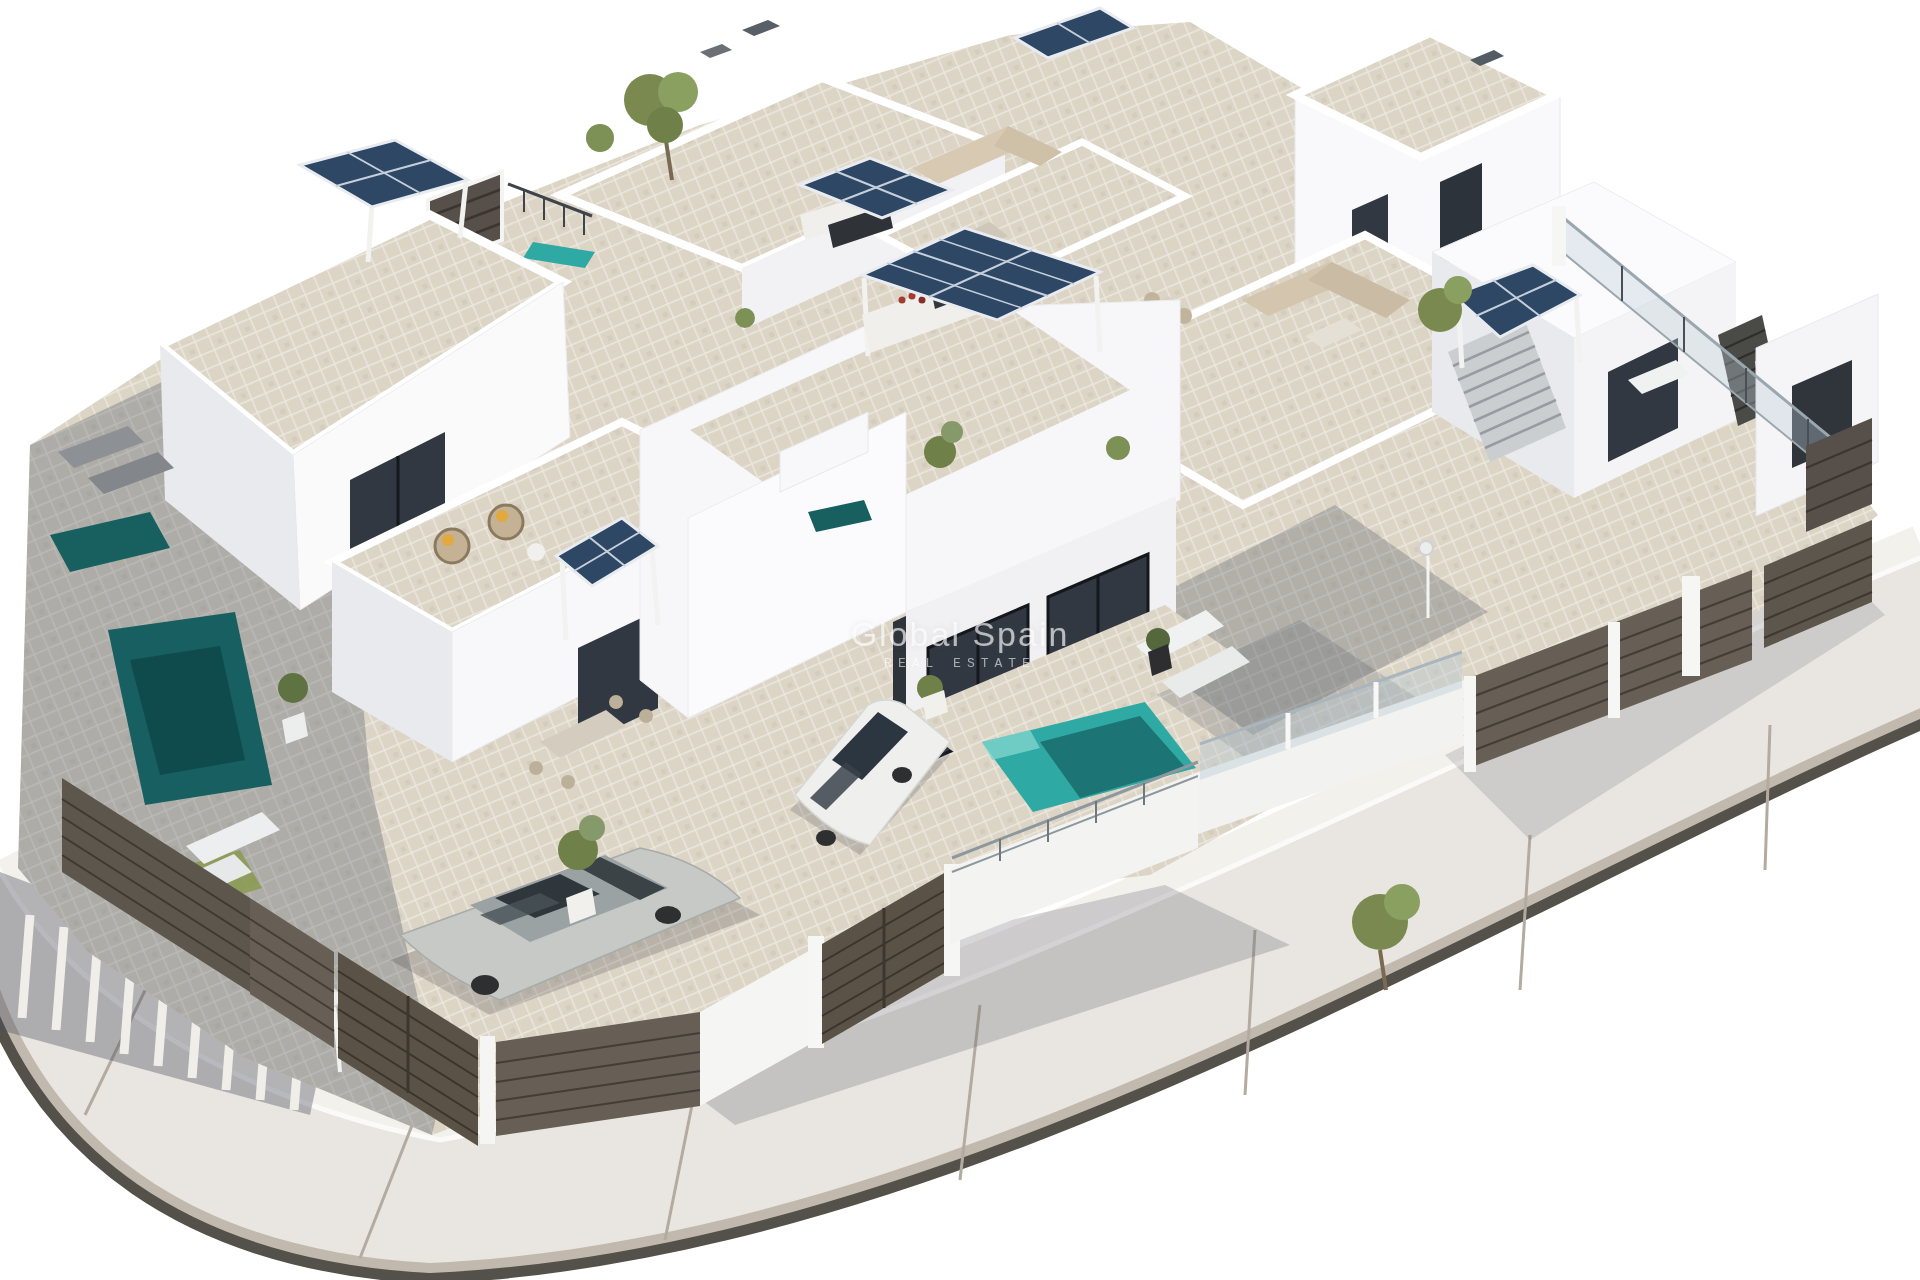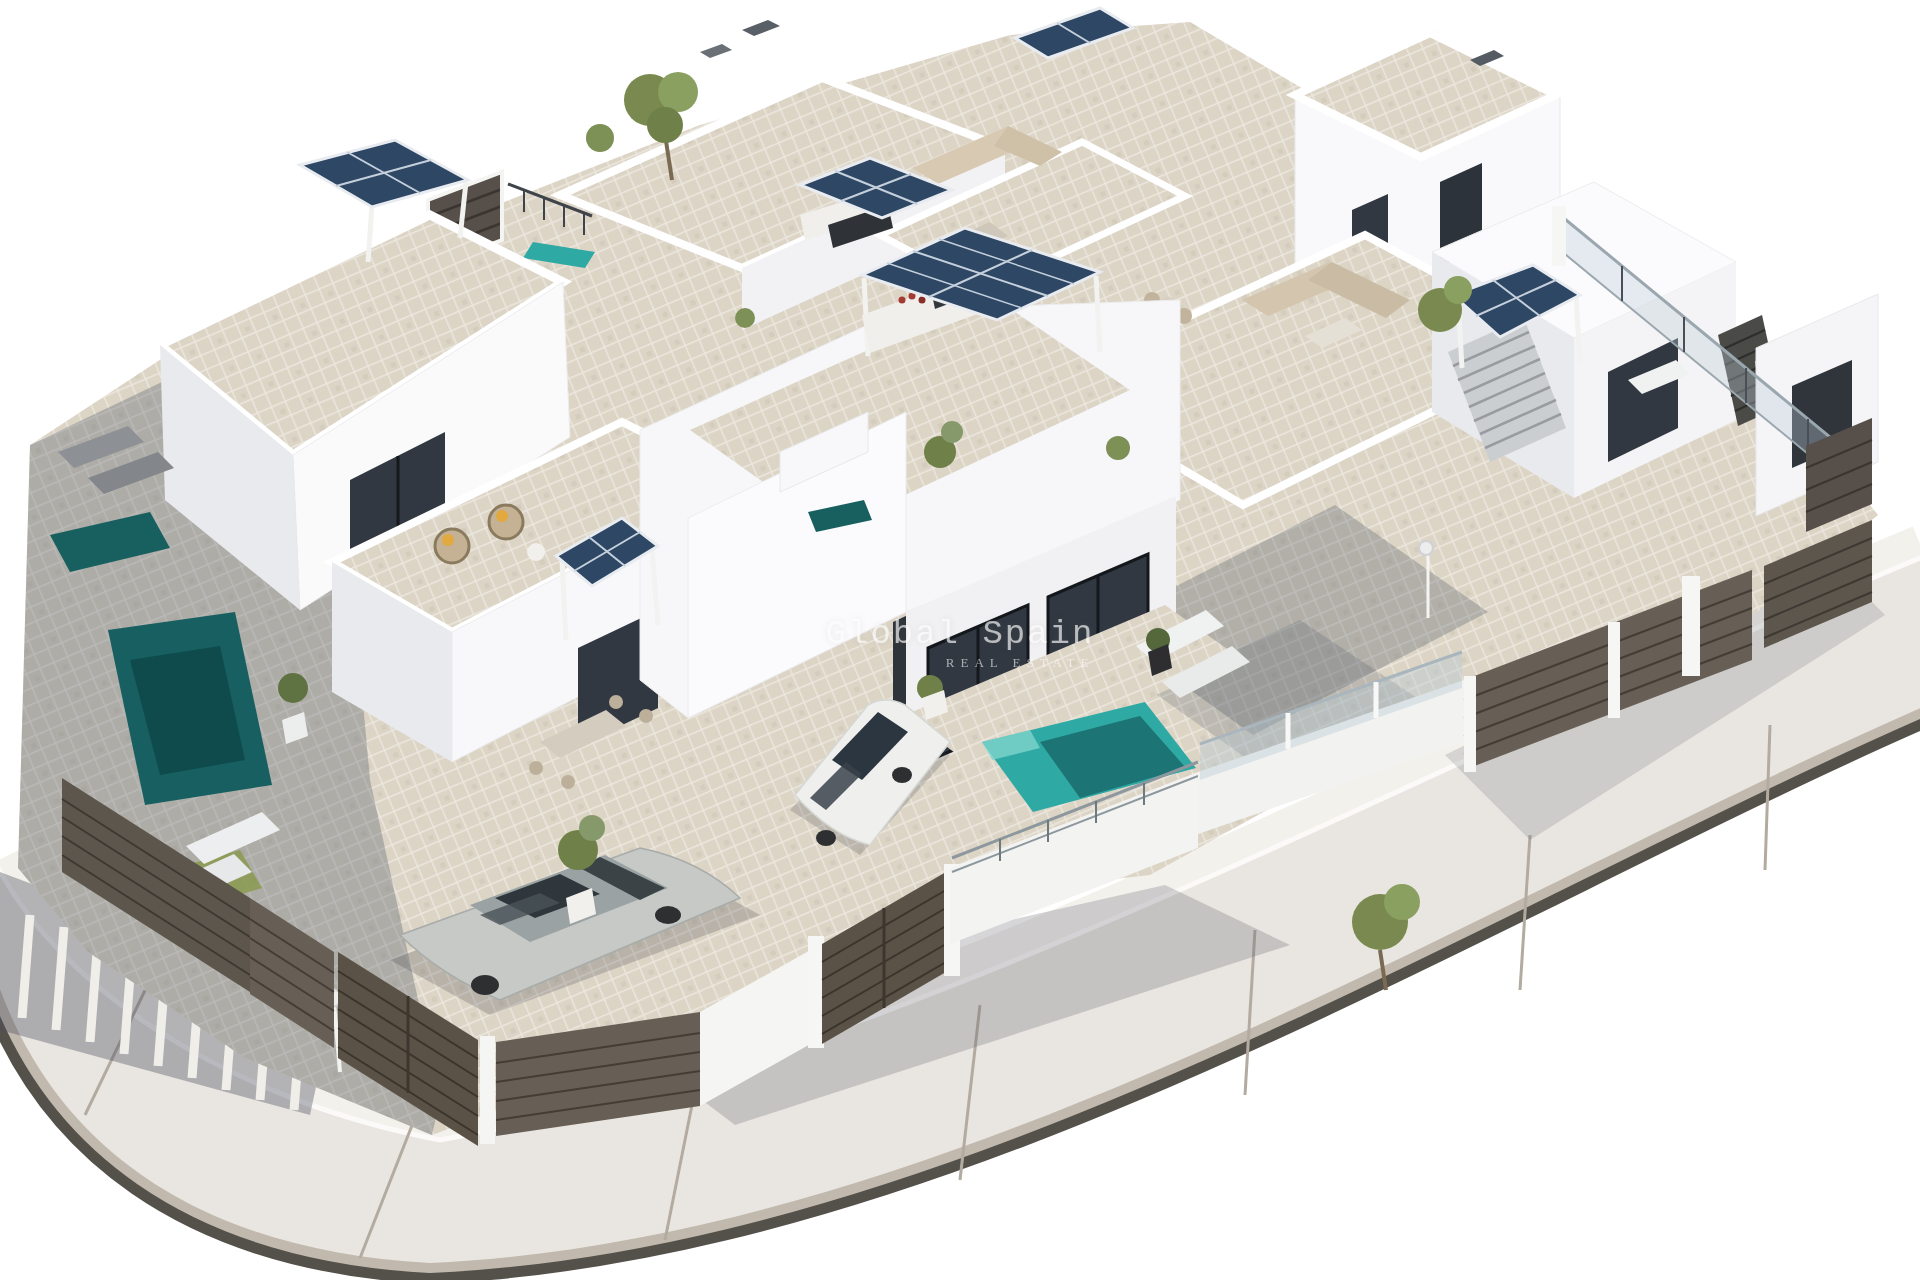--- a/index.html
+++ b/index.html
@@ -1,25 +1,25 @@
 <!DOCTYPE html>
 <html><head>
 <meta charset="utf-8">
 <style>
   html,body{margin:0;padding:0;background:#ffffff;}
   .stage{position:relative;width:1920px;height:1280px;overflow:hidden;background:#ffffff;
          font-family:"Liberation Sans",sans-serif;}
   .stage svg{position:absolute;left:0;top:0;}
   .watermark{position:absolute;left:960px;top:638px;transform:translate(-50%,-50%);
              text-align:center;pointer-events:none;user-select:none;}
-  .watermark .wm1{font-family:Liberation Mono, monospace;
+  .watermark .wm1{font-family:Liberation Sans, sans-serif;
                   font-size:34px;letter-spacing:2px;color:rgba(255,255,255,0.66);
                   text-shadow:0 0 6px rgba(120,120,120,0.15);white-space:nowrap;margin-top:10px;}
-  .watermark .wm2{font-family:Liberation Serif, serif;font-size:13px;
-                  letter-spacing:6px;color:rgba(255,255,255,0.58);margin-top:2px;white-space:nowrap;text-align:right;}
+  .watermark .wm2{font-family:Liberation Mono, monospace;font-size:13px;
+                  letter-spacing:6px;color:rgba(255,255,255,0.58);margin-top:2px;white-space:nowrap;}
 </style>
 </head>
 <body>
 
 <div class="stage">
 <svg width="1920" height="1280" viewBox="0 0 1920 1280">
   <defs>
     <pattern id="tiles" width="30" height="30" patternUnits="userSpaceOnUse" patternTransform="rotate(-23)">
       <rect width="30" height="30" fill="#dcd4c5"></rect>
       <path d="M0 0.8H30 M0 15.8H30 M0.8 0V30 M15.8 0V30" stroke="rgba(255,255,255,0.45)" stroke-width="1.4" fill="none"></path>

